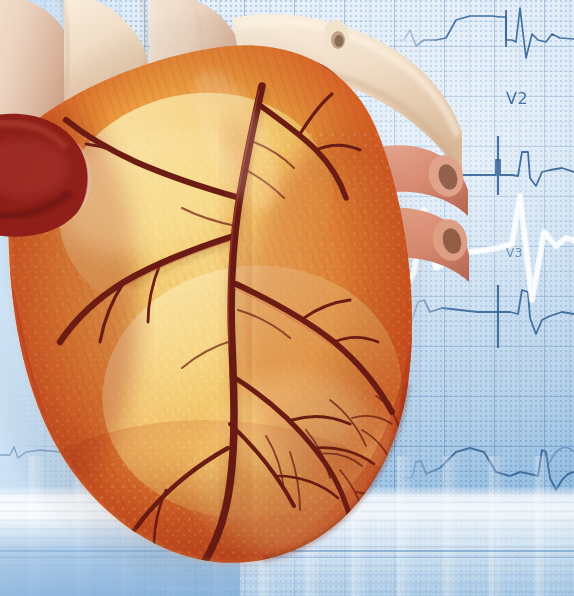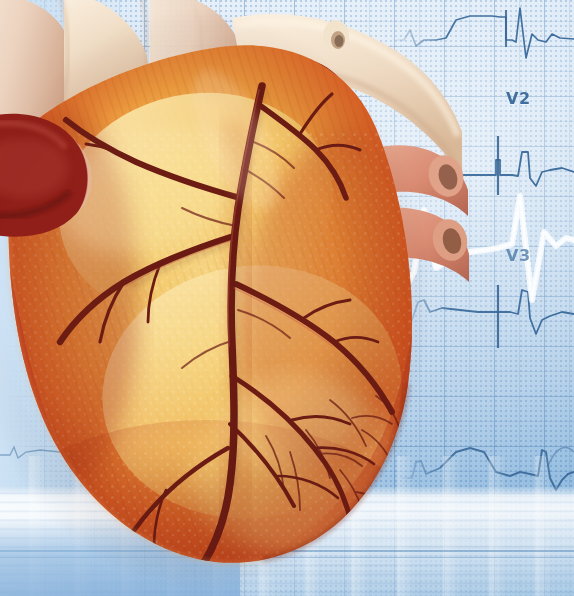--- a/index.html
+++ b/index.html
@@ -53,27 +53,27 @@
     position:absolute;inset:0;
     background:linear-gradient(90deg,rgba(205,226,244,1) 0%,rgba(205,226,244,.55) 10%,rgba(205,226,244,0) 30%);
   }
 
   
   .trace-layer{position:absolute;inset:0;}
   .trace-layer svg{position:absolute;top:0;left:0;overflow:visible;}
   .lead-label{
     position:absolute;
     color:#3e6f9e;
-    font-weight:bold;
+    font-weight:normal;
     font-family:"DejaVu Sans",sans-serif;
     letter-spacing:.5px;
     text-shadow:0 1px 0 rgba(255,255,255,.45);
   }
   #lead-v2{left:506px;top:89px;font-size:16px;}
-  #lead-v3{left:506px;top:246px;font-size:16px;opacity:.72;}
+  #lead-v3{left:506px;top:246px;font-size:12px;opacity:.72;}
 
   
   .white-wave{position:absolute;top:0;left:0;overflow:visible;}
 
   
   .bottom-band{
     position:absolute;left:0;right:0;bottom:0;height:110px;
     background:
       linear-gradient(to bottom, rgba(255,255,255,0) 0%, rgba(255,255,255,.80) 9%, rgba(255,255,255,.88) 22%, rgba(255,255,255,.55) 62%, rgba(255,255,255,.32) 100%);
   }

